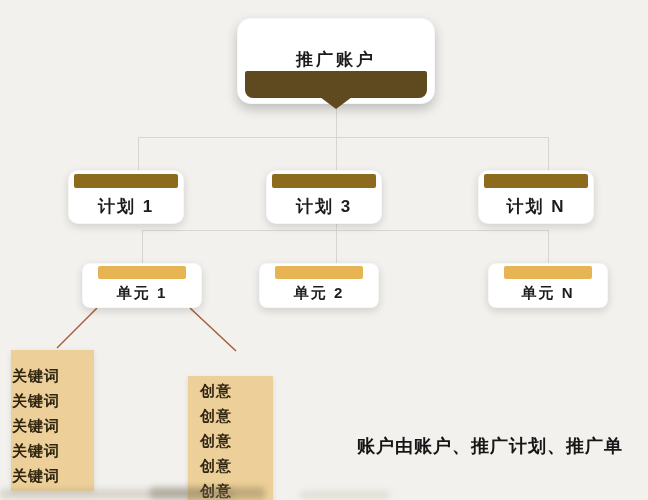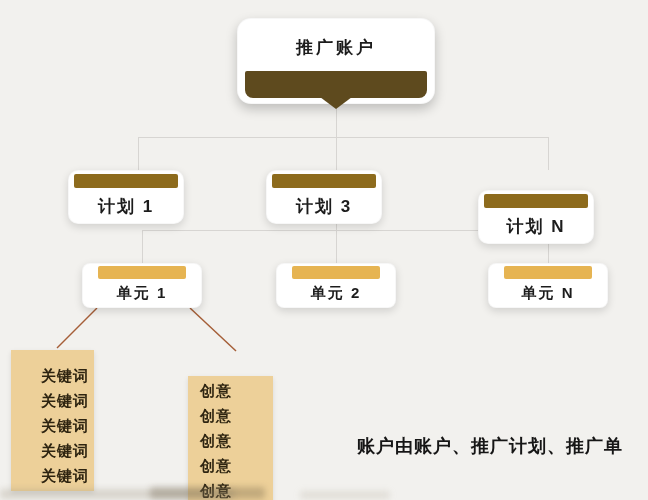--- a/index.html
+++ b/index.html
@@ -15,55 +15,55 @@
   .card{
     position:absolute;background:#fff;border-radius:10px;
     box-shadow:0 3px 8px rgba(0,0,0,.14);border:1px solid rgba(0,0,0,.03);
     box-sizing:border-box;text-align:center;
   }
   .root-node{
     left:237px;top:18px;width:198px;height:86px;border-radius:14px;
     box-shadow:0 5px 12px rgba(0,0,0,.22);
   }
   .root-node .lbl{
-    padding-top:17px;font-size:17px;font-weight:bold;letter-spacing:3px;
+    padding-top:29px;font-size:17px;font-weight:bold;letter-spacing:3px;
   }
   .root-bar{
     position:absolute;left:7px;right:7px;top:52px;height:27px;
     background:var(--root-bar,#5e4a1e);border-radius:2px 2px 8px 8px;
   }
   .root-notch{
     position:absolute;left:50%;top:78px;margin-left:-16px;width:0;height:0;
     border-left:16px solid transparent;border-right:16px solid transparent;
     border-top:12px solid var(--root-bar,#5e4a1e);
   }
 
   .plan-node{width:116px;height:54px;top:170px;}
   .plan-node .bar{
     width:104px;height:14px;margin:3px auto 0 auto;
     background:var(--plan-bar,#8d6b1d);border-radius:2px;
   }
   .plan-node .lbl{margin-top:7px;font-size:17px;font-weight:bold;letter-spacing:2px;}
-  .plan-1{left:68px;} .plan-2{left:266px;} .plan-n{left:478px;margin-top:20px;}
+  .plan-1{left:68px;} .plan-2{left:266px;} .plan-n{left:478px;}
 
   .unit-node{width:120px;height:45px;top:263px;border-radius:8px;}
   .unit-node .bar{
     width:88px;height:13px;margin:2px auto 0 auto;
     background:var(--unit-bar,#e6b452);border-radius:2px;
   }
   .unit-node .lbl{margin-top:5px;font-size:15px;font-weight:bold;letter-spacing:2px;}
-  .unit-1{left:82px;} .unit-2{left:276px;} .unit-n{left:488px;}
+  .unit-1{left:82px;} .unit-2{left:259px;} .unit-n{left:488px;}
 
   
   .leaf-list{
     position:absolute;background:var(--list-bg,#edd099);
     box-shadow:0 2px 5px rgba(0,0,0,.10);
     font-size:15px;font-weight:bold;color:#2e2410;
   }
-  .keyword-list{left:11px;top:350px;width:83px;height:141px;padding:13px 0 0 30px;box-sizing:border-box;}
+  .keyword-list{left:11px;top:350px;width:83px;height:141px;padding:13px 0 0 1px;box-sizing:border-box;}
   .creative-list{left:188px;top:352px;width:85px;height:139px;padding:2px 0 0 12px;box-sizing:border-box;margin-top:24px;}
   .leaf-list .row{line-height:25px;letter-spacing:1px;}
 
   
   .conn{position:absolute;background:var(--connector,#d7d5d2);}
   .v{width:1px;} .h{height:1px;}
   .svg-overlay{position:absolute;left:0;top:0;pointer-events:none;}
   .svg-overlay line{stroke:var(--leaf-line,#a55f38);stroke-width:1.5;}
 
   

